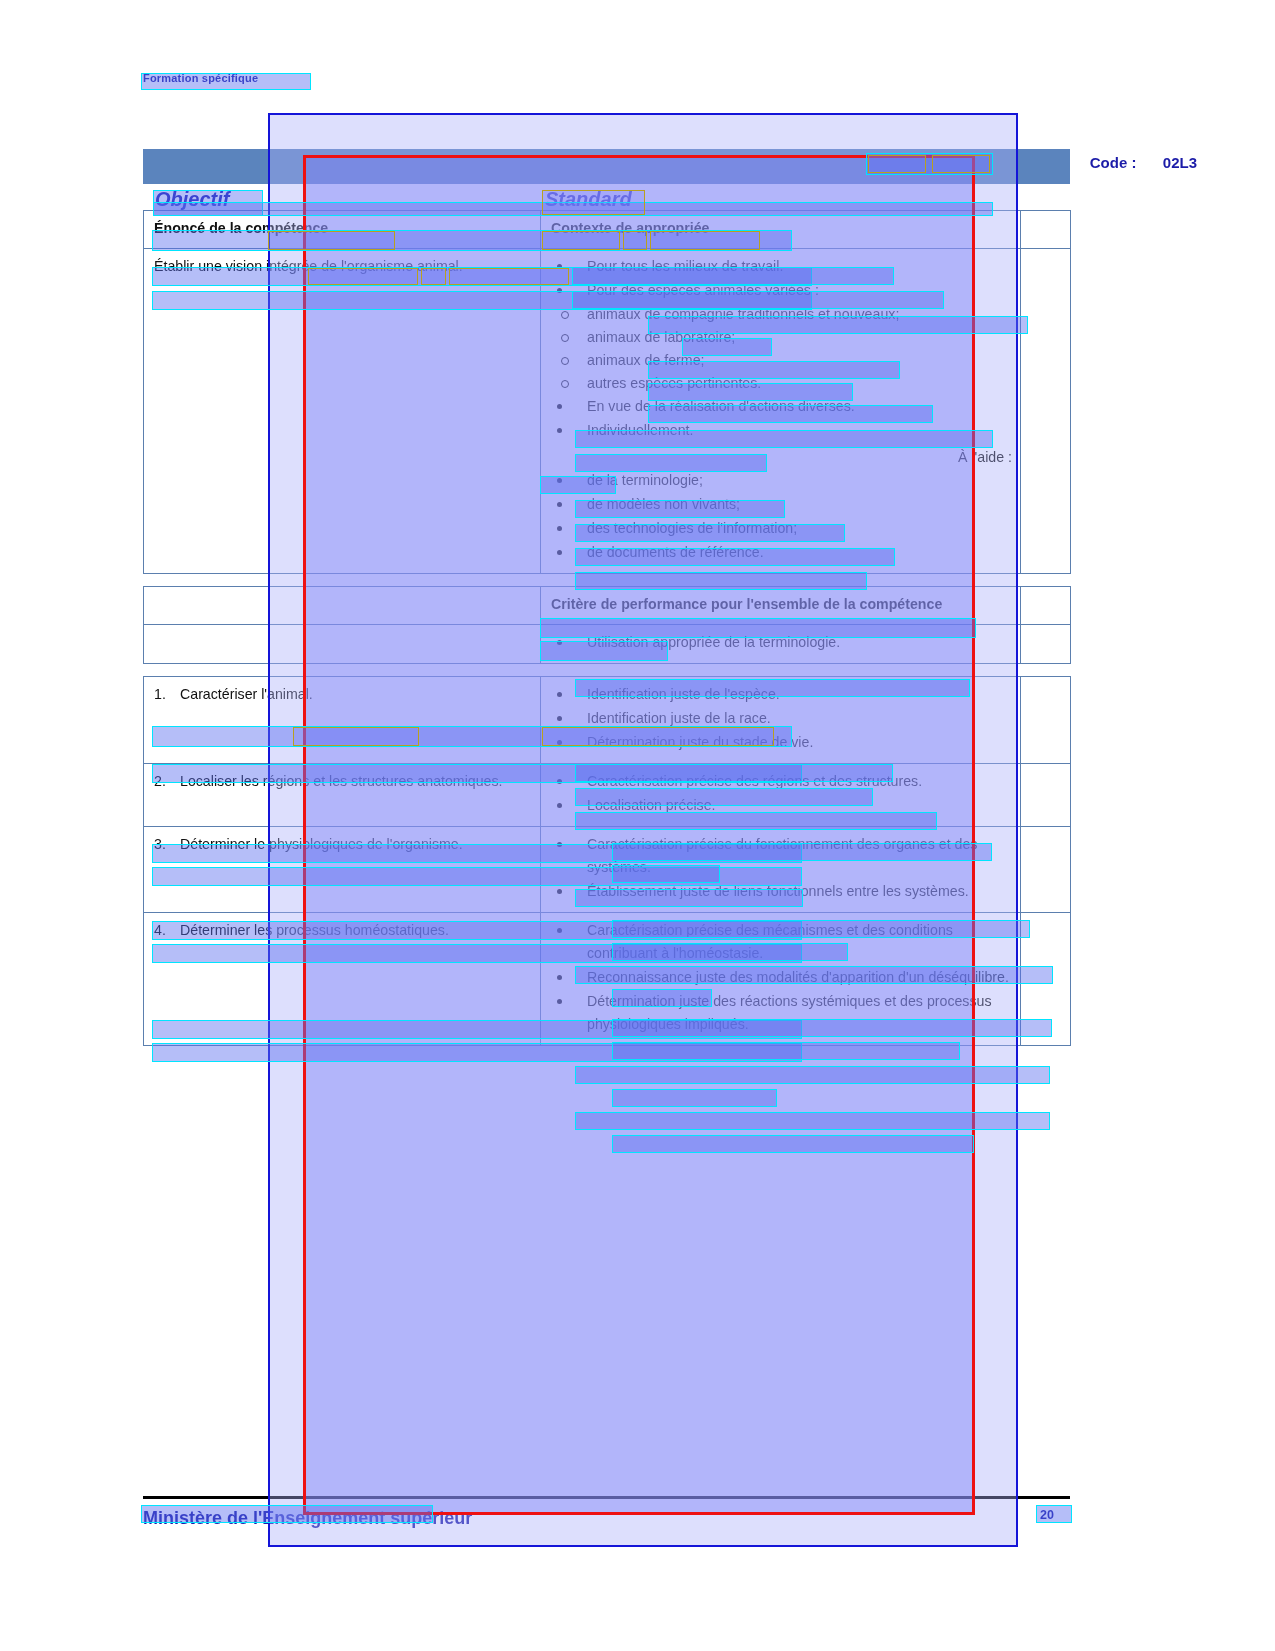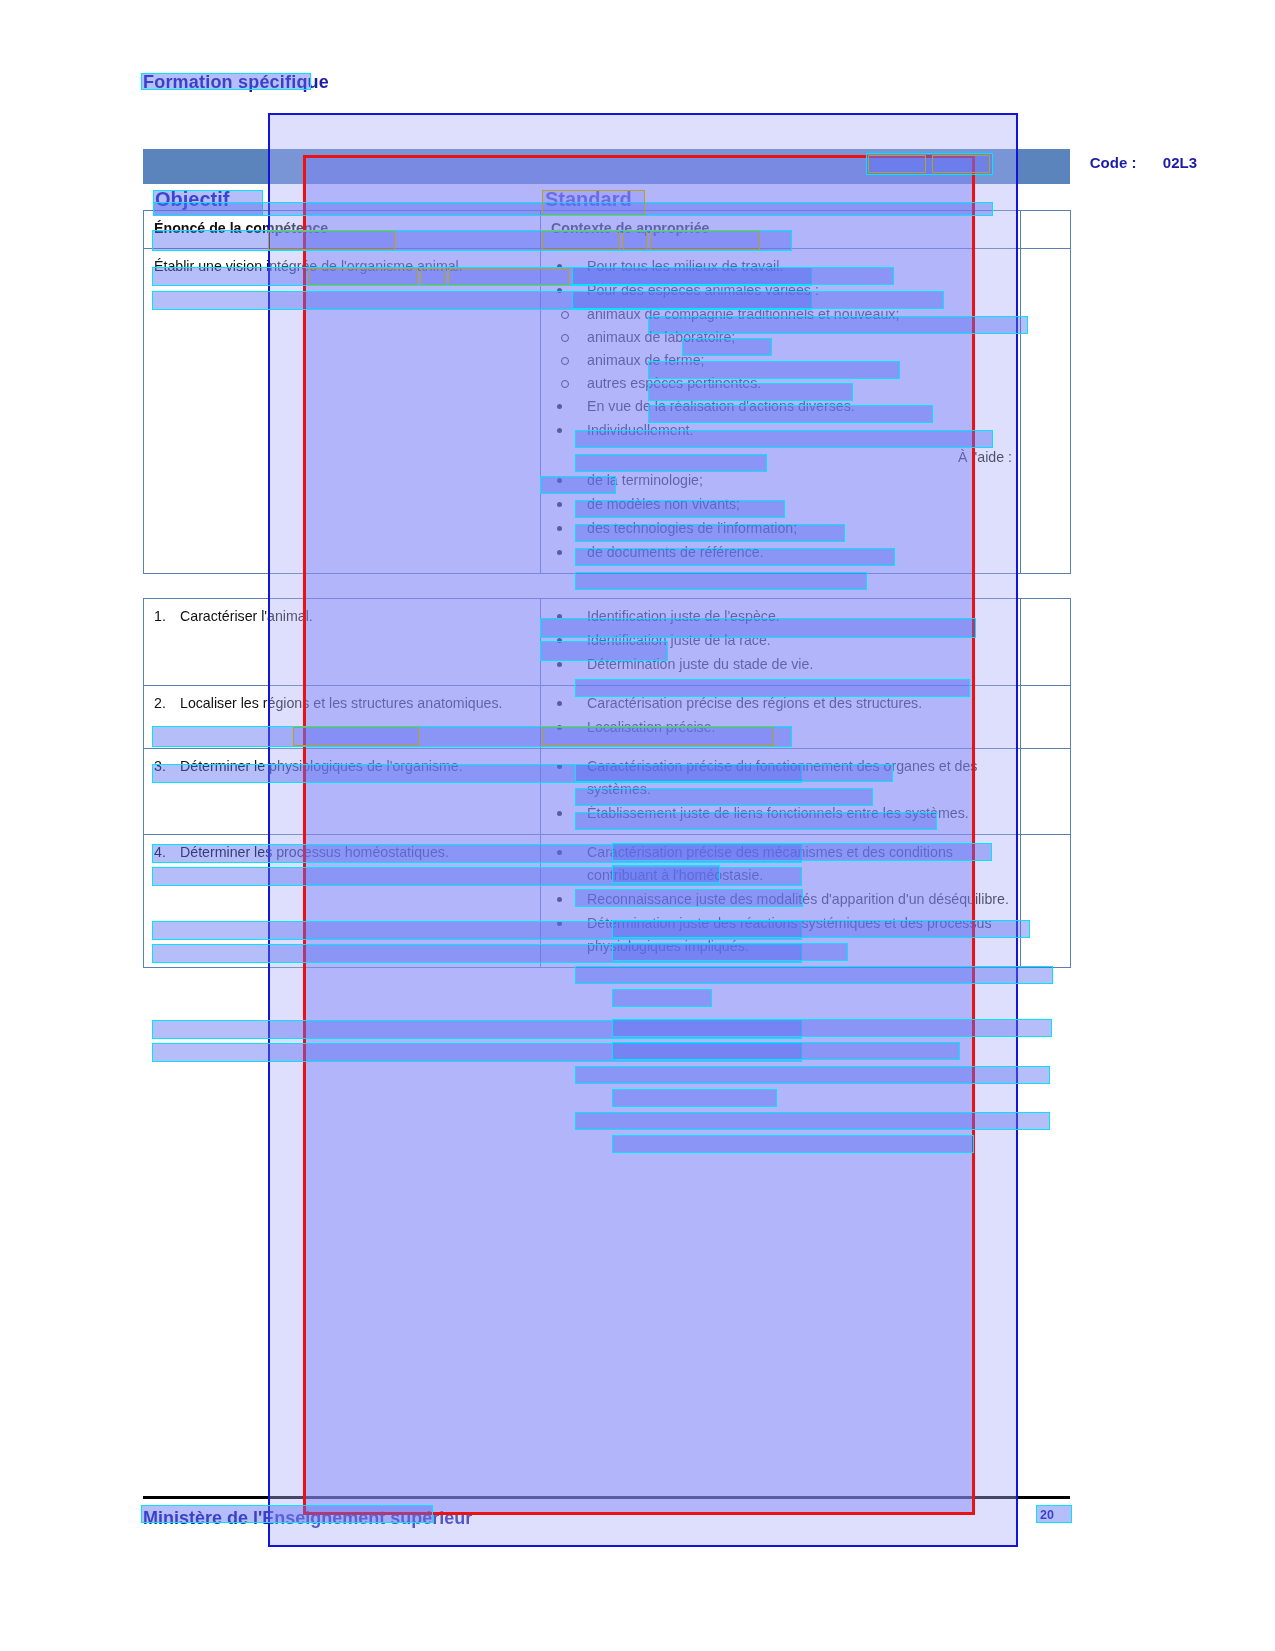--- a/index.html
+++ b/index.html
@@ -49,21 +49,21 @@
     position: absolute;
     border: 1px solid #b8a020;
     background: rgba(120,125,245,0.22);
     pointer-events: none;
   }
 
   
   .header-note {
     position: absolute;
     left: 143px; top: 72px;
-    font-size: 18px;
+    font-size: 11px;
     font-weight: bold;
     color: #1c1ca8;
     letter-spacing: .2px;
   }
 
   .doc-table {
     position: absolute;
     left: 143px; top: 143px;
     width: 927px;
   }
@@ -85,20 +85,21 @@
     white-space: nowrap;
   }
 
   .objstd {
     position: absolute;
     left: 143px; top: 188px;
     width: 927px; height: 33px;
   }
   .objstd .o, .objstd .s {
     position: absolute;
+    font-style: italic;
     font-weight: bold;
     font-size: 20px;
     color: #2222b8;
   }
   .objstd .o { left: 12px; top: 0; }
   .objstd .s { left: 402px; top: 0; }
 
   table.main {
     border-collapse: collapse;
     width: 927px;
@@ -227,20 +228,38 @@
             <li>de documents de référence.</li>
           </ul>
         </td>
         <td class="c-pad"></td>
       </tr>
     </tbody>
       </table>
 
     <div style="height:12px"></div>
 
+    <table class="main">
+      <tbody>
+          <tr>
+        <td class="c-left">&nbsp;</td>
+        <td class="c-right hdr-cell">Critère de performance pour l'ensemble de la compétence</td>
+        <td class="c-pad"></td>
+      </tr>
+      <tr>
+        <td class="c-left">&nbsp;</td>
+        <td class="c-right">
+          <ul class="b1">
+            <li>Utilisation appropriée de la terminologie.</li>
+          </ul>
+        </td>
+        <td class="c-pad"></td>
+      </tr>
+    </tbody>
+      </table>
 
     <div style="height:12px"></div>
 
     <table class="main">
       <tbody>
 
       <tr>
         <td class="c-left">
           <div style="position:relative;padding-left:26px;">
             <span style="position:absolute;left:0;top:0;">1.</span>

